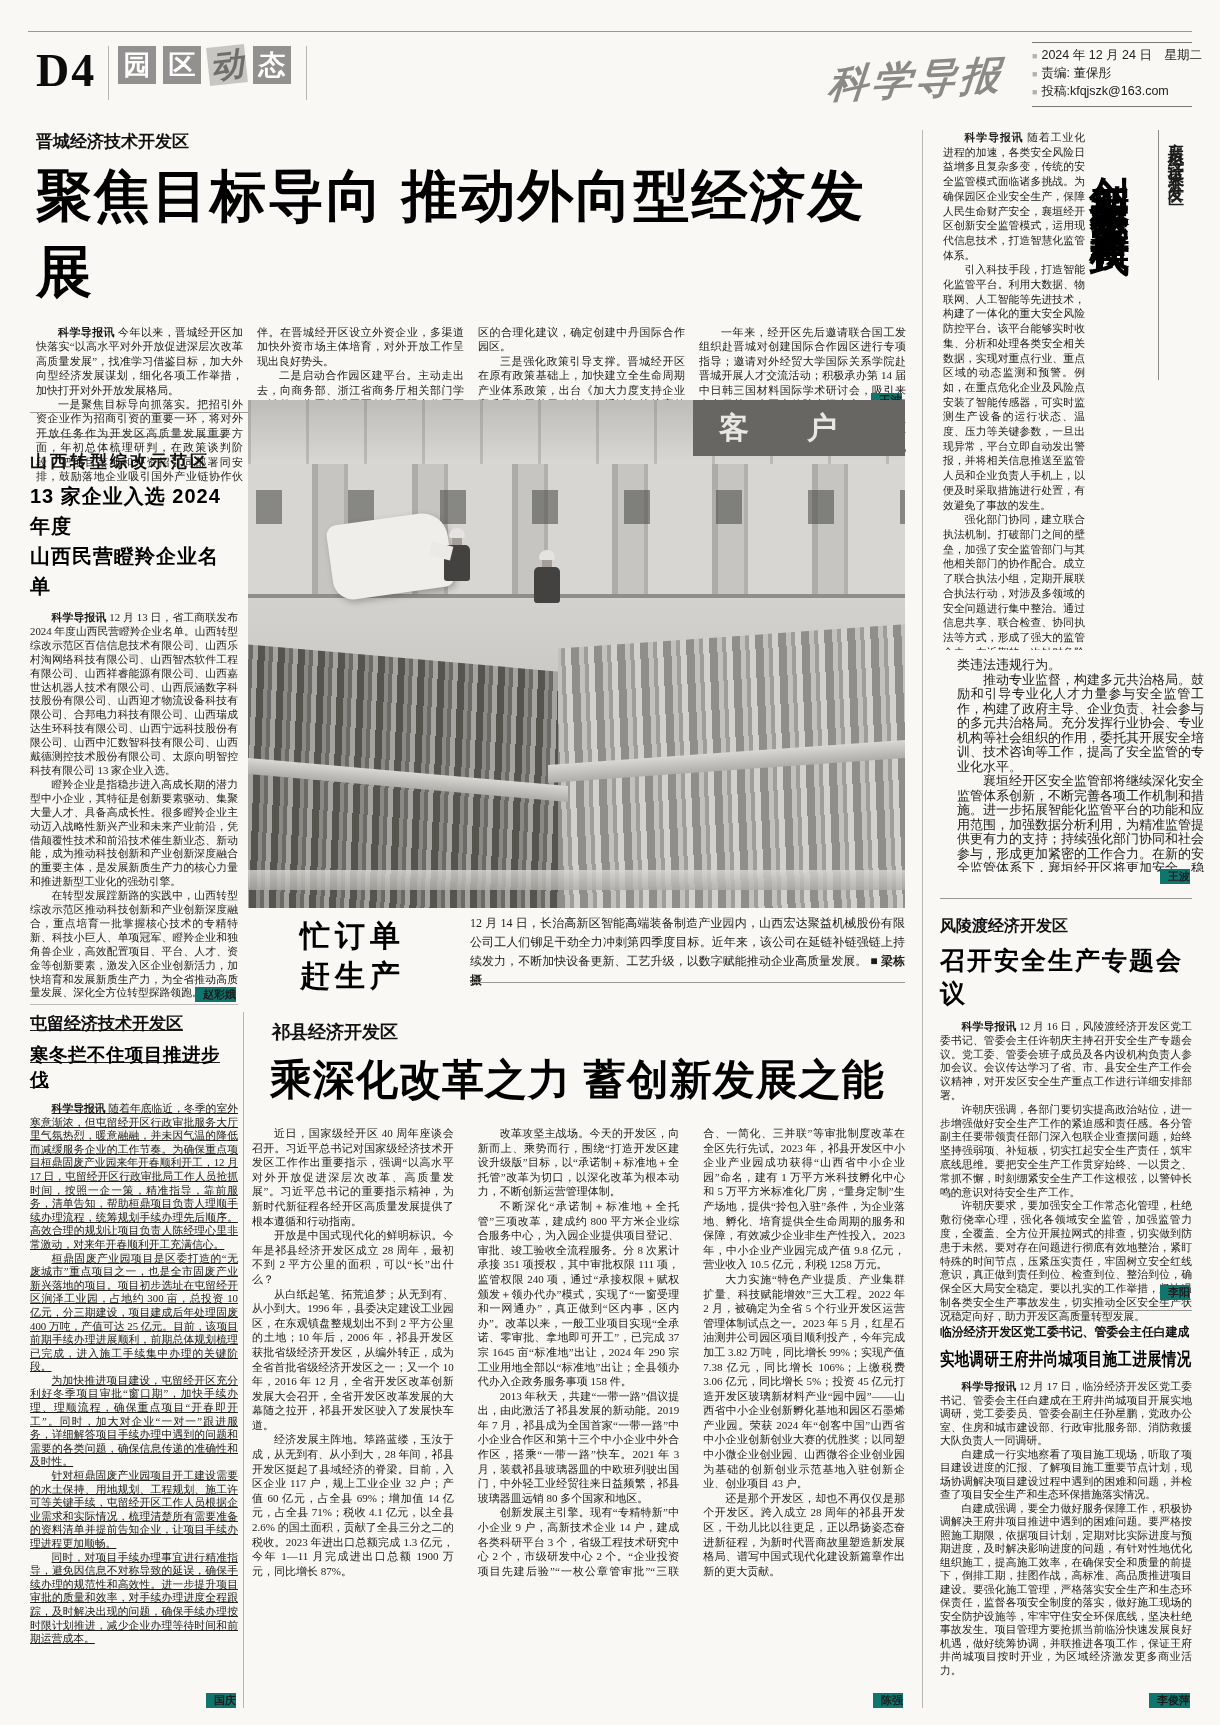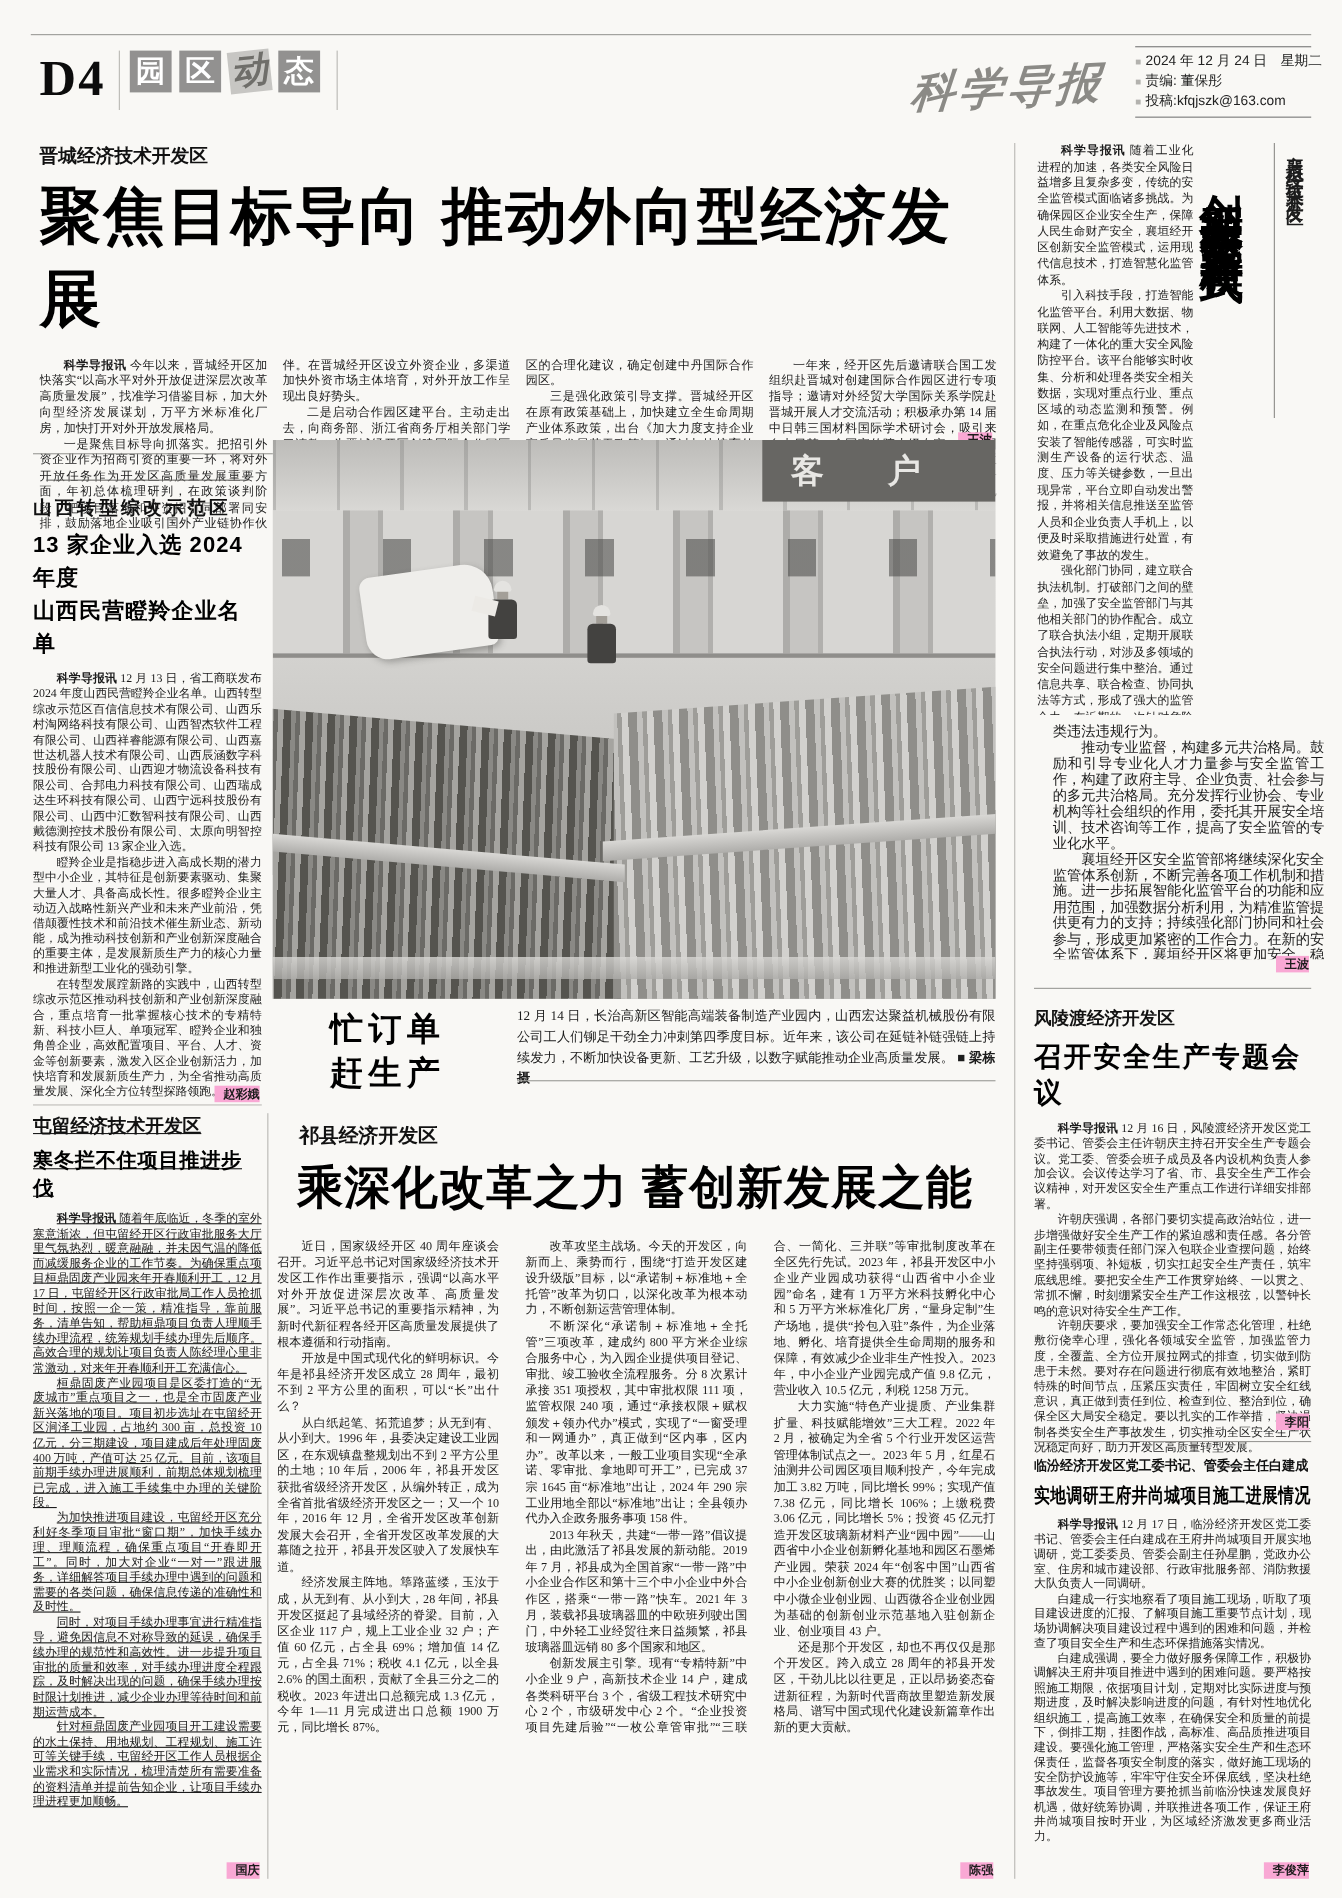--- a/index.html
+++ b/index.html
@@ -22,21 +22,21 @@
   .pubinfo .row{line-height:17px;white-space:nowrap;}
   .sq{color:#b3b2ae;font-size:9px;margin-right:4px;}
 
   
   .kicker{font-family:"Liberation Sans","DejaVu Sans",sans-serif;font-weight:700;color:#111;}
   .headline{font-family:"Liberation Sans","DejaVu Sans",sans-serif;font-weight:900;color:#000;}
   .bodytext{text-align:justify;color:#1b1b1b;overflow:hidden;}
   .bodytext p{margin:0;text-indent:2em;}
   .lead{font-family:"Liberation Sans","DejaVu Sans",sans-serif;font-weight:700;}
   .byline{position:absolute;font-weight:700;font-family:"Liberation Sans","DejaVu Sans",sans-serif;
-          background:#f9a8d4;padding-left:8px;}
+          background:#0f766e;padding-left:8px;}
 
   
   .jc-kicker{font-size:17px;}
   .jc-headline{font-size:56px;letter-spacing:2px;}
   .jc-body{column-count:4;column-gap:14px;font-size:11px;line-height:14.4px;}
 
   
   .sx-kicker{font-size:17px;}
   .sx-headline{font-size:20px;line-height:1.5;letter-spacing:1px;}
   .sx-body{font-size:10.8px;line-height:13.9px;}
@@ -125,21 +125,21 @@
 <div class="abs pubinfo" style="left:1032px;top:42px;">
   <div class="row"><span class="sq">■</span><span>2024 年 12 月 24 日　星期二</span></div>
   <div class="row"><span class="sq">■</span><span>责编: 董保彤</span></div>
   <div class="row"><span class="sq">■</span><span>投稿:kfqjszk@163.com</span></div>
 </div>
 
 <div class="abs" style="left:36px;top:130px;width:870px;height:278px;">
   <div class="kicker jc-kicker">晋城经济技术开发区</div>
   <div class="headline jc-headline" style="margin-top:6px;">聚焦目标导向  推动外向型经济发展</div>
   <div class="bodytext jc-body" style="margin-top:14px;height:172px;">
-    <p><span class="lead">科学导报讯</span><span> 今年以来，晋城经开区加快落实“以高水平对外开放促进深层次改革高质量发展”，找准学习借鉴目标，加大外向型经济发展谋划，万平方米标准化厂房，加快打开对外开放发展格局。</span></p>
+    <p><span class="lead">科学导报讯</span><span> 今年以来，晋城经开区加快落实“以高水平对外开放促进深层次改革高质量发展”，找准学习借鉴目标，加大外向型经济发展谋划，细化各项工作举措，加快打开对外开放发展格局。</span></p>
     <p>一是聚焦目标导向抓落实。把招引外资企业作为招商引资的重要一环，将对外开放任务作为开发区高质量发展重要方面，年初总体梳理研判，在政策谈判阶段，把项目落地和外资招引同部署同安排，鼓励落地企业吸引国外产业链协作伙伴。在晋城经开区设立外资企业，多渠道加快外资市场主体培育，对外开放工作呈现出良好势头。</p>
     <p>二是启动合作园区建平台。主动走出去，向商务部、浙江省商务厅相关部门学习请教，为晋城经开区创建国际合作园区提供工作指导。主动参加国际合作园区建设业务培训、全省开发区国际合作园区建设培训交流会议及“国家级经开区国际合作研讨会”，听取领导专家对创建国际合作园区的合理化建议，确定创建中丹国际合作园区。</p>
     <p>三是强化政策引导支撑。晋城经开区在原有政策基础上，加快建立全生命周期产业体系政策，出台《加大力度支持企业高质量发展若干政策》，通过加快培育外贸企业新增量、支持企业拓展海外市场、鼓励企业开展经贸交流活动、加快培育外资增量等方面政策，进一步激励外资外贸企业落地经开区，加力扩大对外开放。</p>
     <p>一年来，经开区先后邀请联合国工发组织赴晋城对创建国际合作园区进行专项指导；邀请对外经贸大学国际关系学院赴晋城开展人才交流活动；积极承办第 14 届中日韩三国材料国际学术研讨会，吸引来自中日韩 3 个国家的院士级专家 9 位，国外知名专家教授 48 位，国内专家 100 多位齐聚晋城，交流研讨纳米材料的重要前沿科学问题及最新进展，扩大了晋城光机电产业朋友圈，提升了产业影响力，形成了对外开放的良好局面。</p>
 
   </div>
   <div class="byline" style="right:4px;bottom:0;font-size:11.5px;">王波</div>
 </div>
 
 <div class="rule" style="left:30px;top:412px;width:875px;"></div>
@@ -193,22 +193,22 @@
 <div class="rule" style="left:470px;top:982px;width:435px;"></div>
 
 <div class="rule" style="left:30px;top:1004px;width:208px;background:#bdbcb8;"></div>
 <div class="abs" style="left:30px;top:1012px;width:208px;height:696px;text-decoration:underline;">
   <div class="kicker tl-kicker">屯留经济技术开发区</div>
   <div class="headline tl-headline" style="margin-top:7px;">寒冬拦不住项目推进步伐</div>
   <div class="bodytext tl-body" style="margin-top:10px;height:622px;">
     <p><span class="lead">科学导报讯</span><span> 随着年底临近，冬季的室外寒意渐浓，但屯留经开区行政审批服务大厅里气氛热烈，暖意融融，并未因气温的降低而减缓服务企业的工作节奏。为确保重点项目桓鼎固废产业园来年开春顺利开工，12 月 17 日，屯留经开区行政审批局工作人员抢抓时间，按照一企一策，精准指导，靠前服务，清单告知，帮助桓鼎项目负责人理顺手续办理流程，统筹规划手续办理先后顺序。高效合理的规划让项目负责人陈经理心里非常激动，对来年开春顺利开工充满信心。</span></p>
     <p>桓鼎固废产业园项目是区委打造的“无废城市”重点项目之一，也是全市固废产业新兴落地的项目。项目初步选址在屯留经开区涧泽工业园，占地约 300 亩，总投资 10 亿元，分三期建设，项目建成后年处理固废 400 万吨，产值可达 25 亿元。目前，该项目前期手续办理进展顺利，前期总体规划梳理已完成，进入施工手续集中办理的关键阶段。</p>
     <p>为加快推进项目建设，屯留经开区充分利好冬季项目审批“窗口期”，加快手续办理、理顺流程，确保重点项目“开春即开工”。同时，加大对企业“一对一”跟进服务，详细解答项目手续办理中遇到的问题和需要的各类问题，确保信息传递的准确性和及时性。</p>
+    <p>针对桓鼎固废产业园项目开工建设需要的水土保持、用地规划、工程规划、施工许可等关键手续，屯留经开区工作人员根据企业需求和实际情况，梳理清楚所有需要准备的资料清单并提前告知企业，让项目手续办理进程更加顺畅。</p>
     <p>同时，对项目手续办理事宜进行精准指导，避免因信息不对称导致的延误，确保手续办理的规范性和高效性。进一步提升项目审批的质量和效率，对手续办理进度全程跟踪，及时解决出现的问题，确保手续办理按时限计划推进，减少企业办理等待时间和前期运营成本。</p>
-    <p>针对桓鼎固废产业园项目开工建设需要的水土保持、用地规划、工程规划、施工许可等关键手续，屯留经开区工作人员根据企业需求和实际情况，梳理清楚所有需要准备的资料清单并提前告知企业，让项目手续办理进程更加顺畅。</p>
   </div>
   <div class="byline" style="right:2px;bottom:0;font-size:11px;">国庆</div>
 </div>
 
 <div class="vrule" style="left:243px;top:1012px;height:696px;"></div>
 
 <div class="abs" style="left:252px;top:1020px;width:653px;height:690px;">
   <div class="kicker qx-kicker" style="margin-left:20px;">祁县经济开发区</div>
   <div class="headline qx-headline" style="margin-top:8px;margin-left:18px;">乘深化改革之力  蓄创新发展之能</div>
   <div class="bodytext qx-body" style="margin-top:18px;height:570px;">

